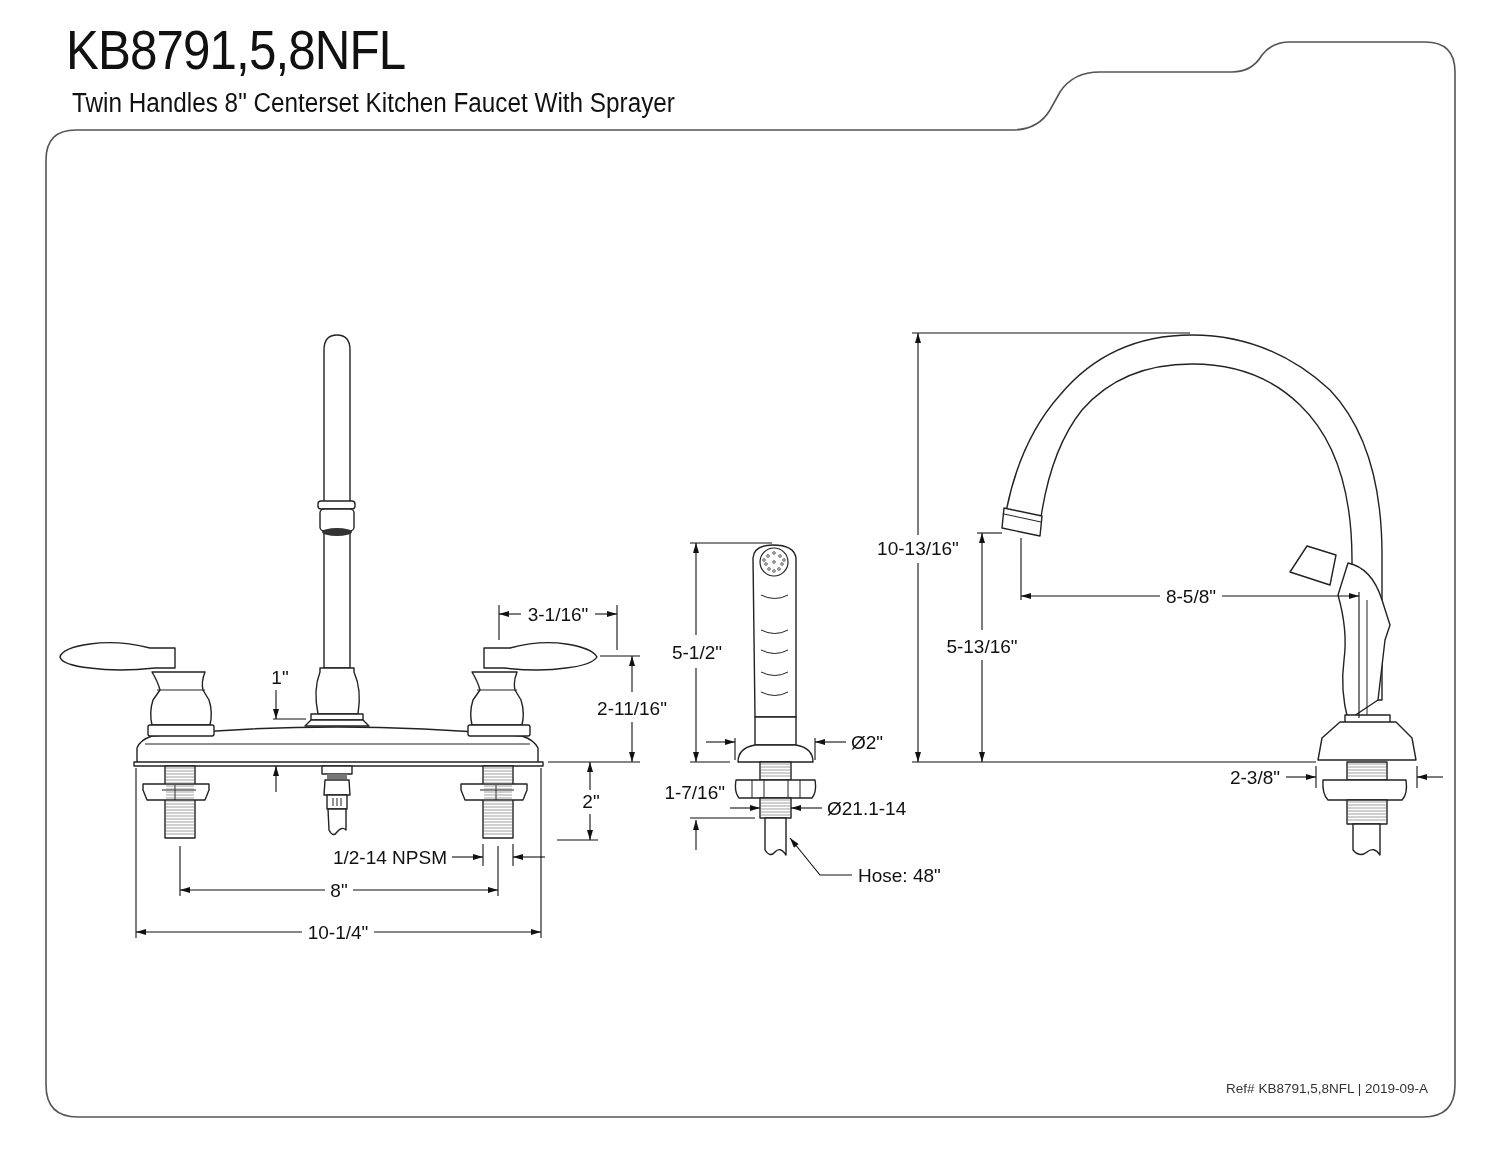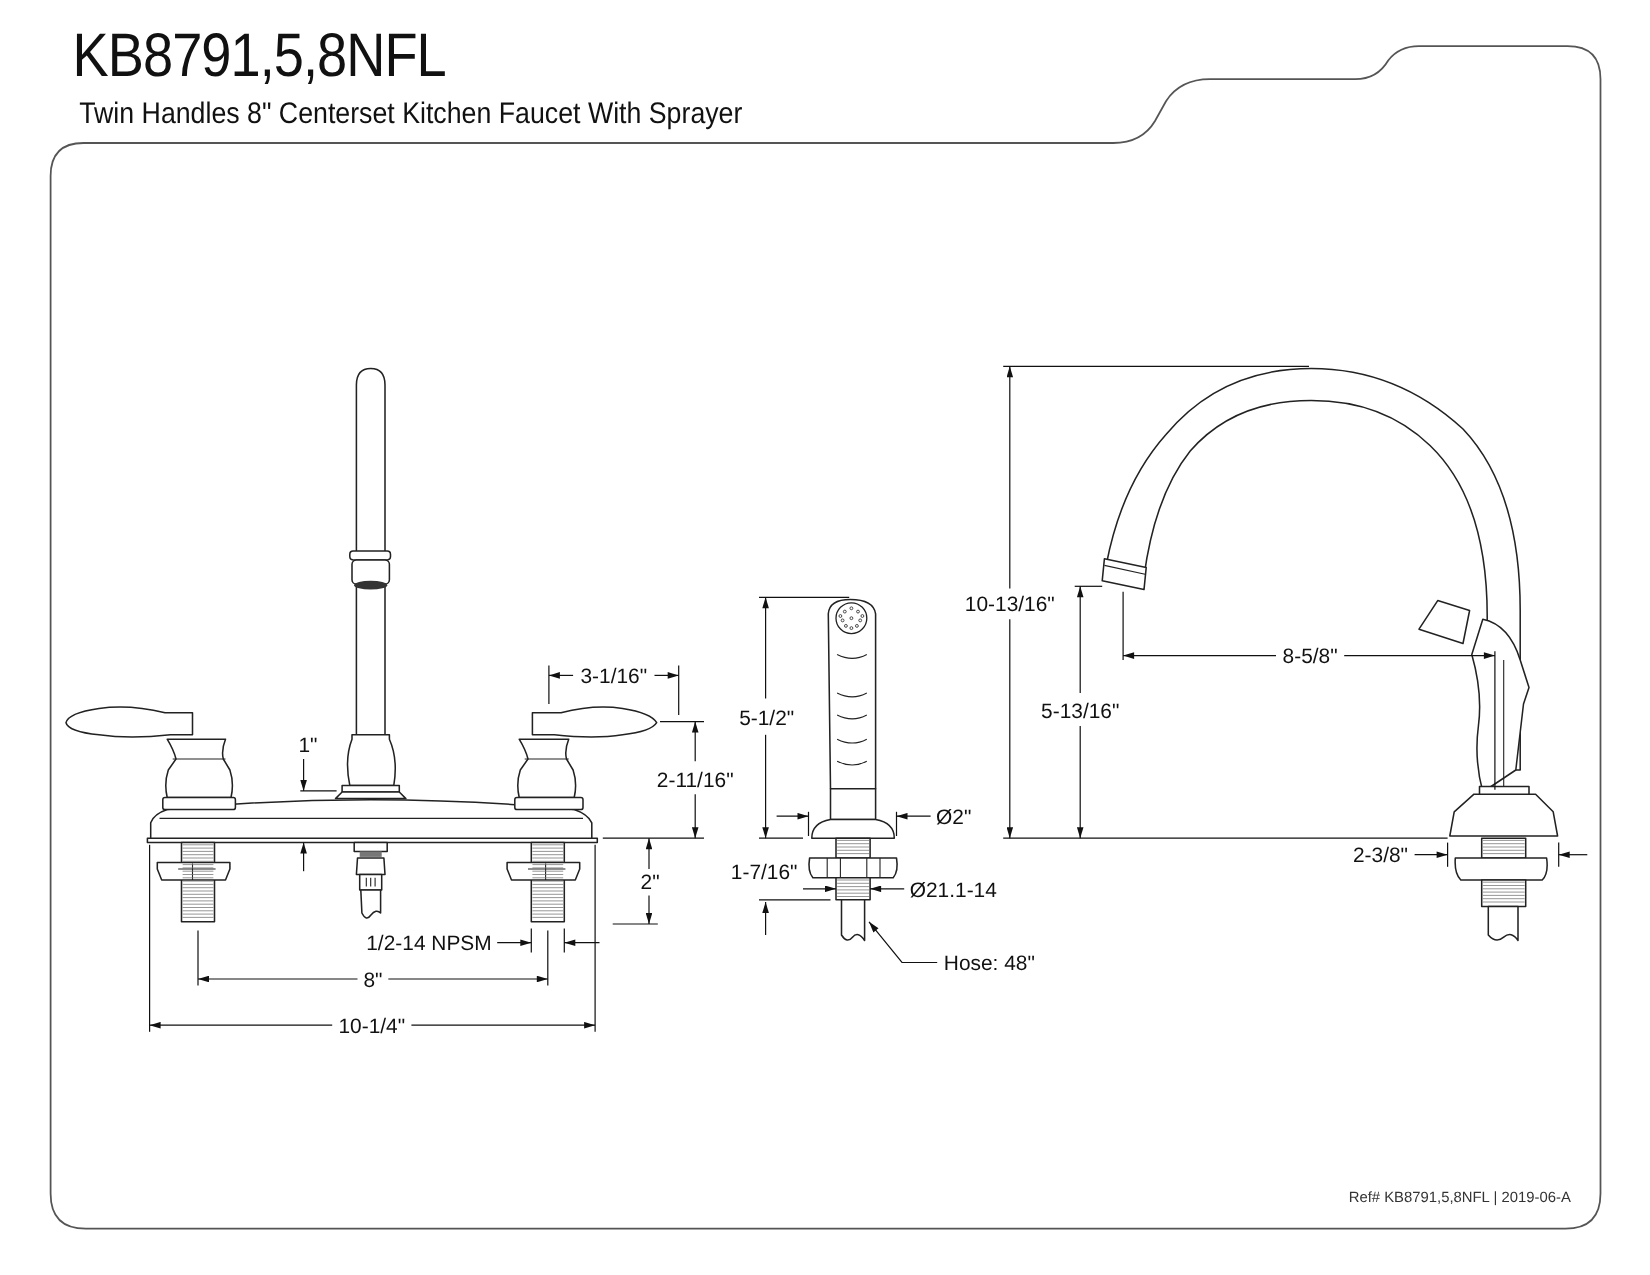--- a/index.html
+++ b/index.html
@@ -290,13 +290,13 @@
     <line x1="1348" x2="1386" y1="776" y2="776" stroke="#777" stroke-width="0.7"></line>
     <line x1="1348" x2="1386" y1="802" y2="802" stroke="#777" stroke-width="0.7"></line>
     <line x1="1348" x2="1386" y1="805" y2="805" stroke="#777" stroke-width="0.7"></line>
     <line x1="1348" x2="1386" y1="808" y2="808" stroke="#777" stroke-width="0.7"></line>
     <line x1="1348" x2="1386" y1="811" y2="811" stroke="#777" stroke-width="0.7"></line>
     <line x1="1348" x2="1386" y1="814" y2="814" stroke="#777" stroke-width="0.7"></line>
     <line x1="1348" x2="1386" y1="817" y2="817" stroke="#777" stroke-width="0.7"></line>
     <line x1="1348" x2="1386" y1="820" y2="820" stroke="#777" stroke-width="0.7"></line>
   </svg>
 
-<div id="ref">Ref# KB8791,5,8NFL | 2019-06-A</div>
+<div id="ref">Ref# KB8791,5,8NFL | 2019-09-A</div>
 
 </body></html>

